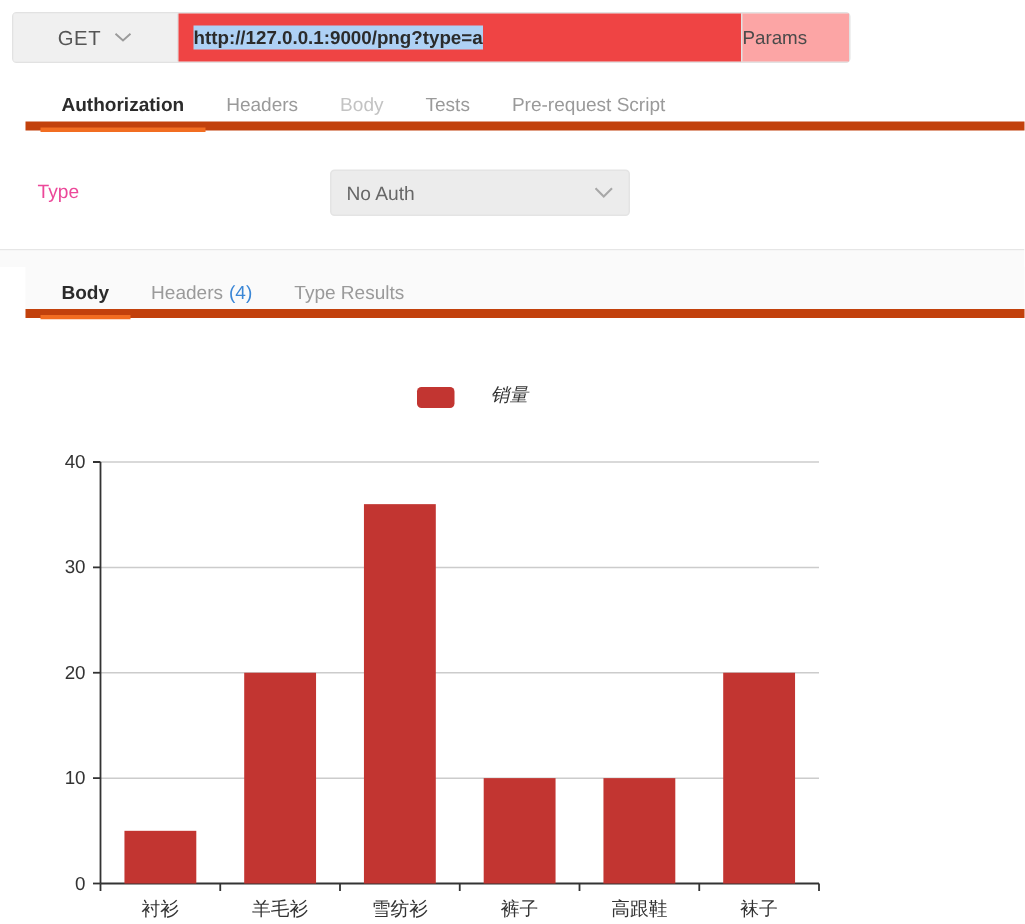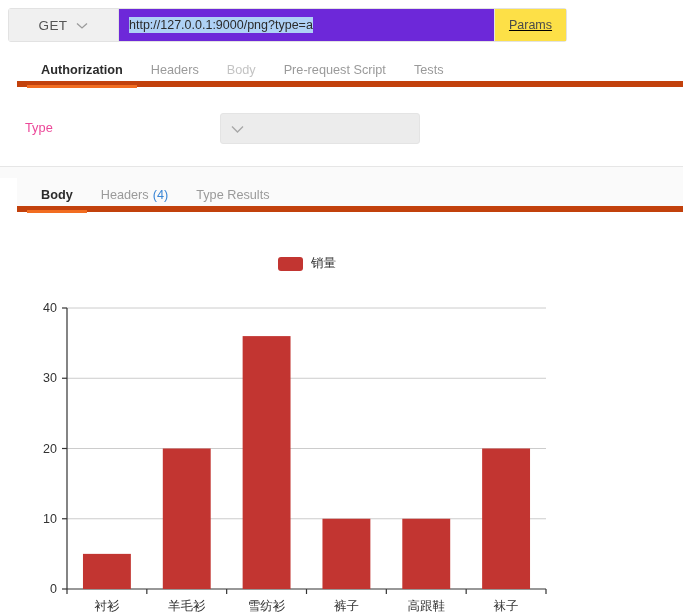--- a/index.html
+++ b/index.html
@@ -22,29 +22,29 @@
   }
   .method-box {
     width: 110px; display: flex; align-items: center; justify-content: center;
     gap: 9px; border-right: 1px solid #e2e2e2; background: #f0f0f0;
     cursor: pointer;
   }
   .method-label { font-size: 13.5px; color: #555; letter-spacing: .4px; }
   .chev { display: block; }
   .url-input-wrap {
     flex: 1; display: flex; align-items: center;
-    background: #6d28d9; padding: 16px 10px; overflow: hidden;
+    background: #ef4444; padding: 16px 10px; overflow: hidden; font-weight: bold;
   }
   .url-text {
     font-size: 12.5px; color: #2b2b2b;
     background: #aed1f5; padding: 1px 0; white-space: nowrap;
   }
   .params-box {
-    width: 72px; display: flex; align-items: center; justify-content: center;
-    border-left: 1px solid #e2e2e2; background: #fde047; cursor: pointer; text-decoration: underline;
+    width: 72px; display: flex; align-items: center; justify-content: flex-start;
+    border-left: 1px solid #e2e2e2; background: #fca5a5; cursor: pointer;
   }
   .params-label { font-size: 12.5px; color: #4a4a4a; }
 
   
   .tabbar {
     position: absolute; left: 17px; width: 683px;
     border-bottom: 6px solid #c2410c;
     display: flex; align-items: flex-start;
     background: #fff;
   }
@@ -90,21 +90,21 @@
     position: absolute; left: 0; top: 213px; width: 683px; height: 403px;
     background: #ffffff;
   }
   .chart-title {
     position: absolute; left: 12px; top: 37px;
     font-size: 19px; font-weight: bold; color: #333;
     font-family: "DejaVu Sans", "Liberation Sans", sans-serif;
   }
   .legend {
     position: absolute; left: 278px; top: 42px;
-    display: flex; align-items: center; gap: 8px;
+    display: flex; align-items: flex-end; gap: 24px; font-style: italic;
   }
   .legend-swatch {
     width: 25px; height: 14px; border-radius: 3px; background: #c23531;
   }
   .legend-text {
     font-size: 12.5px; color: #333;
     font-family: "DejaVu Sans", "Liberation Sans", sans-serif;
   }
 
   .plot { position: absolute; left: 0; top: 0; width: 683px; height: 403px; }
@@ -135,30 +135,31 @@
     <div class="tab active">
       <span>Authorization</span>
     </div>
     <div class="tab">
       <span>Headers</span>
     </div>
     <div class="tab muted">
       <span>Body</span>
     </div>
     <div class="tab">
+      <span>Tests</span>
+    </div>
+    <div class="tab">
       <span>Pre-request Script</span>
-    </div>
-    <div class="tab">
-      <span>Tests</span>
     </div>
   </div>
 
   <div class="auth-row"></div>
   <div class="auth-label">Type</div>
   <div class="select">
+    <span class="select-value">No Auth</span>
     <span>
       <svg width="13" height="9" viewBox="0 0 13 9">
         <path d="M1 1.5 L6.5 7 L12 1.5" fill="none" stroke="#a8a8a8" stroke-width="1.4"></path>
       </svg>
     </span>
   </div>
 
   <div class="gapfill"></div>
 
   <div class="tabbar res">

